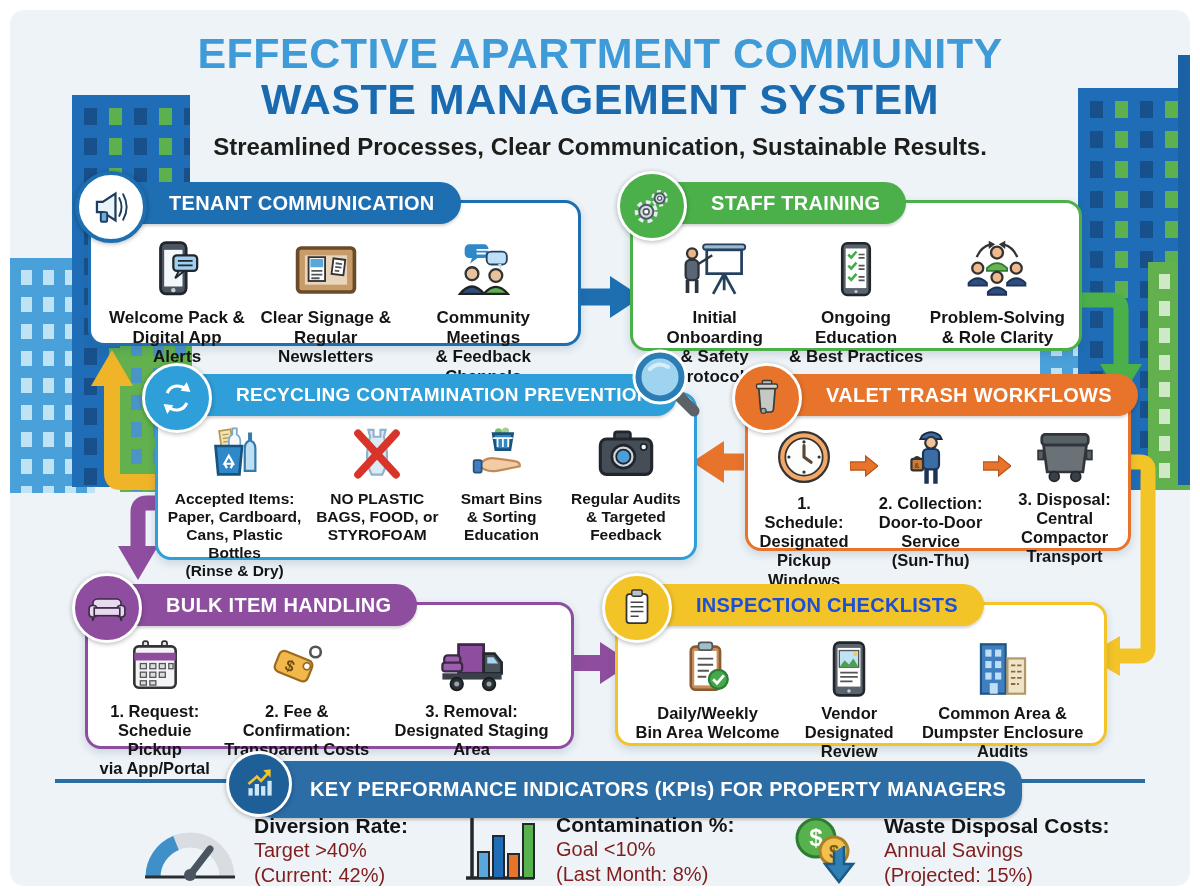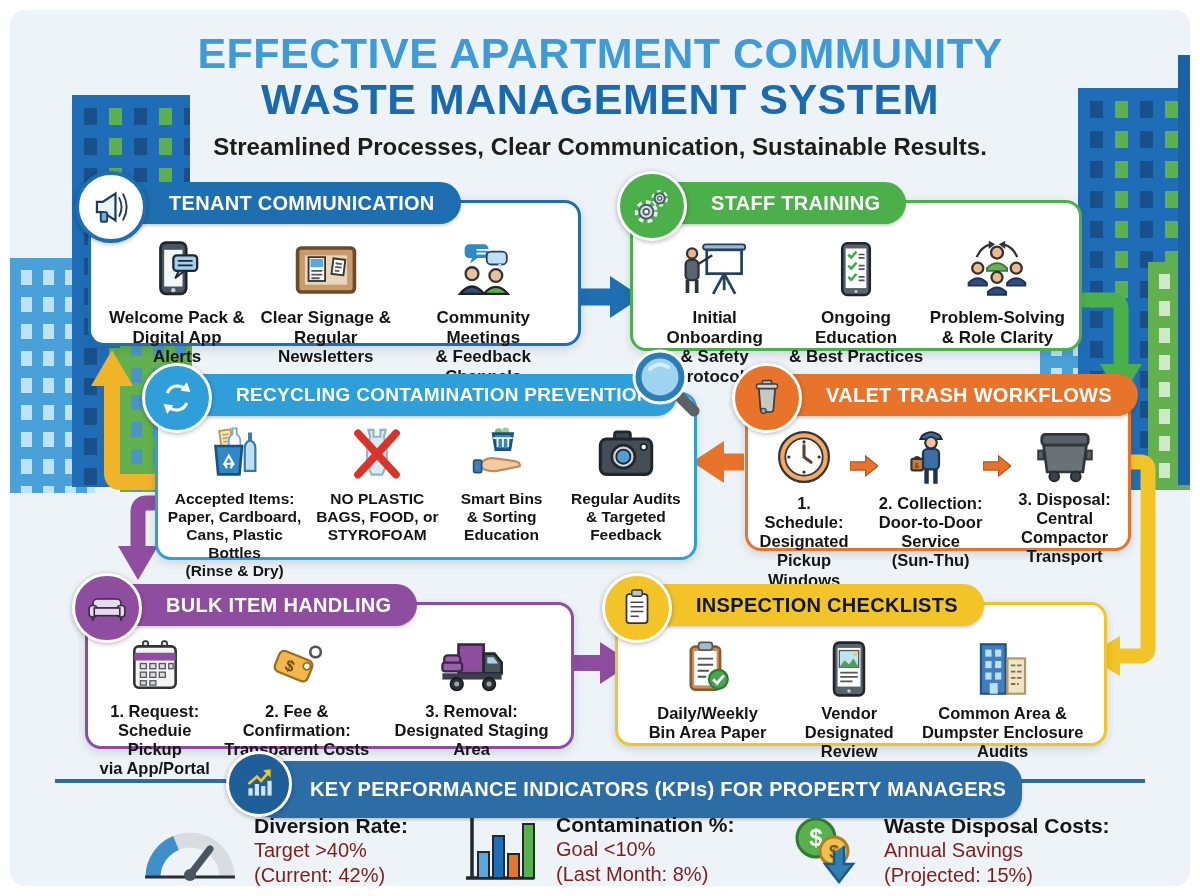--- a/index.html
+++ b/index.html
@@ -422,35 +422,35 @@
   </div>
 
   <div class="sec" id="s5" style="left:615px;top:602px;width:486px;height:138px;border-color:#f3c427;">
     <div class="badge" style="background:#f3c427;">
       <svg class="icn" width="42" height="42" viewBox="0 0 72 72">
           <rect x="18" y="12" width="36" height="50" rx="5" fill="#fff" stroke="#333" stroke-width="3"></rect>
           <rect x="27" y="5" width="18" height="11" rx="3" fill="#b8c4cc" stroke="#333" stroke-width="2.5"></rect>
           <path d="M25 26 h22 M25 34 h22 M25 42 h22 M25 50 h14" stroke="#444" stroke-width="2.5"></path>
         </svg>
     </div>
-    <div class="pill" style="background:#f3c427;color:#0f172a;">
+    <div class="pill" style="background:#f3c427;color:#1d4ed8;">
         <span>INSPECTION CHECKLISTS</span>
       </div>
     <div class="items">
       <div class="item" style="width:160px;">
         <svg class="icn" width="62" height="60" viewBox="0 0 72 68">
             <rect x="16" y="8" width="34" height="50" rx="5" fill="#c98d5a" stroke="#8a5a30" stroke-width="3"></rect>
             <rect x="20" y="13" width="26" height="40" fill="#fff"></rect>
             <rect x="25" y="3" width="16" height="9" rx="3" fill="#9fc0c9" stroke="#555" stroke-width="2"></rect>
             <path d="M24 22 h18 M24 29 h18 M24 36 h13 M24 43 h10" stroke="#555" stroke-width="2.2"></path>
             <circle cx="48" cy="46" r="11" fill="#45a84c" stroke="#2c7d33" stroke-width="2.5"></circle>
             <path d="M42 46 l4.5 4.5 l8 -9" fill="none" stroke="#fff" stroke-width="3.2"></path>
           </svg>
         <div class="ilabel">Daily/Weekly
-Bin Area Paper</div>
+Bin Area Welcome</div>
       </div>
       <div class="item" style="width:140px;">
         <svg class="icn" width="58" height="60" viewBox="0 0 66 68">
             <rect x="16" y="4" width="34" height="60" rx="6" fill="#59636d" stroke="#20262c" stroke-width="3"></rect>
             <rect x="20" y="10" width="26" height="44" fill="#fff"></rect>
             <rect x="22" y="13" width="22" height="19" fill="#bfe3f2" stroke="#555" stroke-width="1.5"></rect>
             <path d="M22 32 l6 -8 l5 5 l5 -7 l6 10 z" fill="#4e9e57"></path>
             <circle cx="40" cy="17" r="2.2" fill="#f2c94c"></circle>
             <path d="M23 38 h20 M23 43 h20 M23 48 h14" stroke="#555" stroke-width="2"></path>
             <circle cx="33" cy="59" r="2" fill="#c8ced4"></circle>

